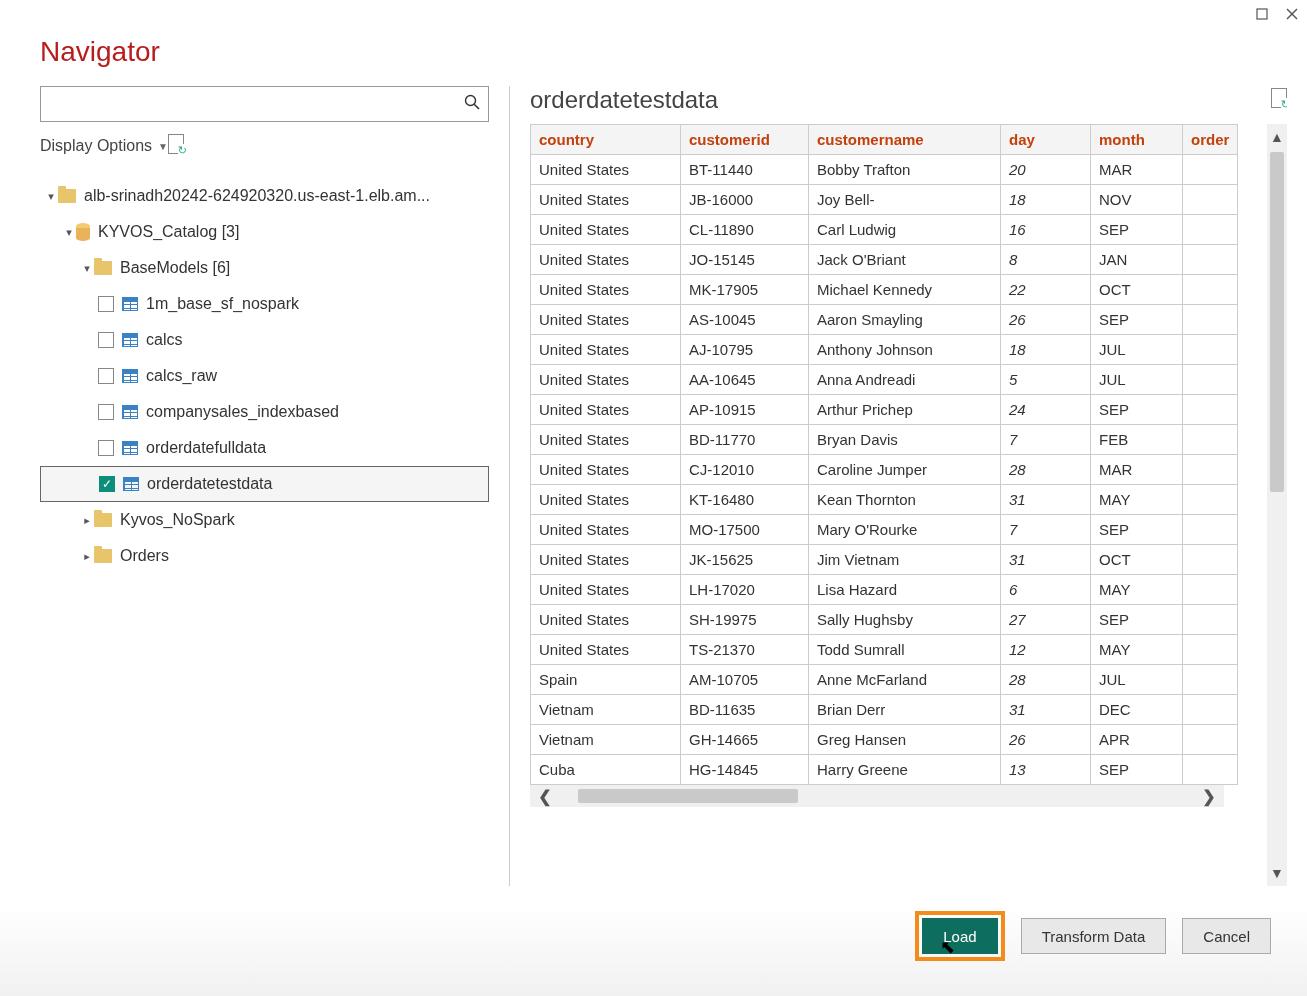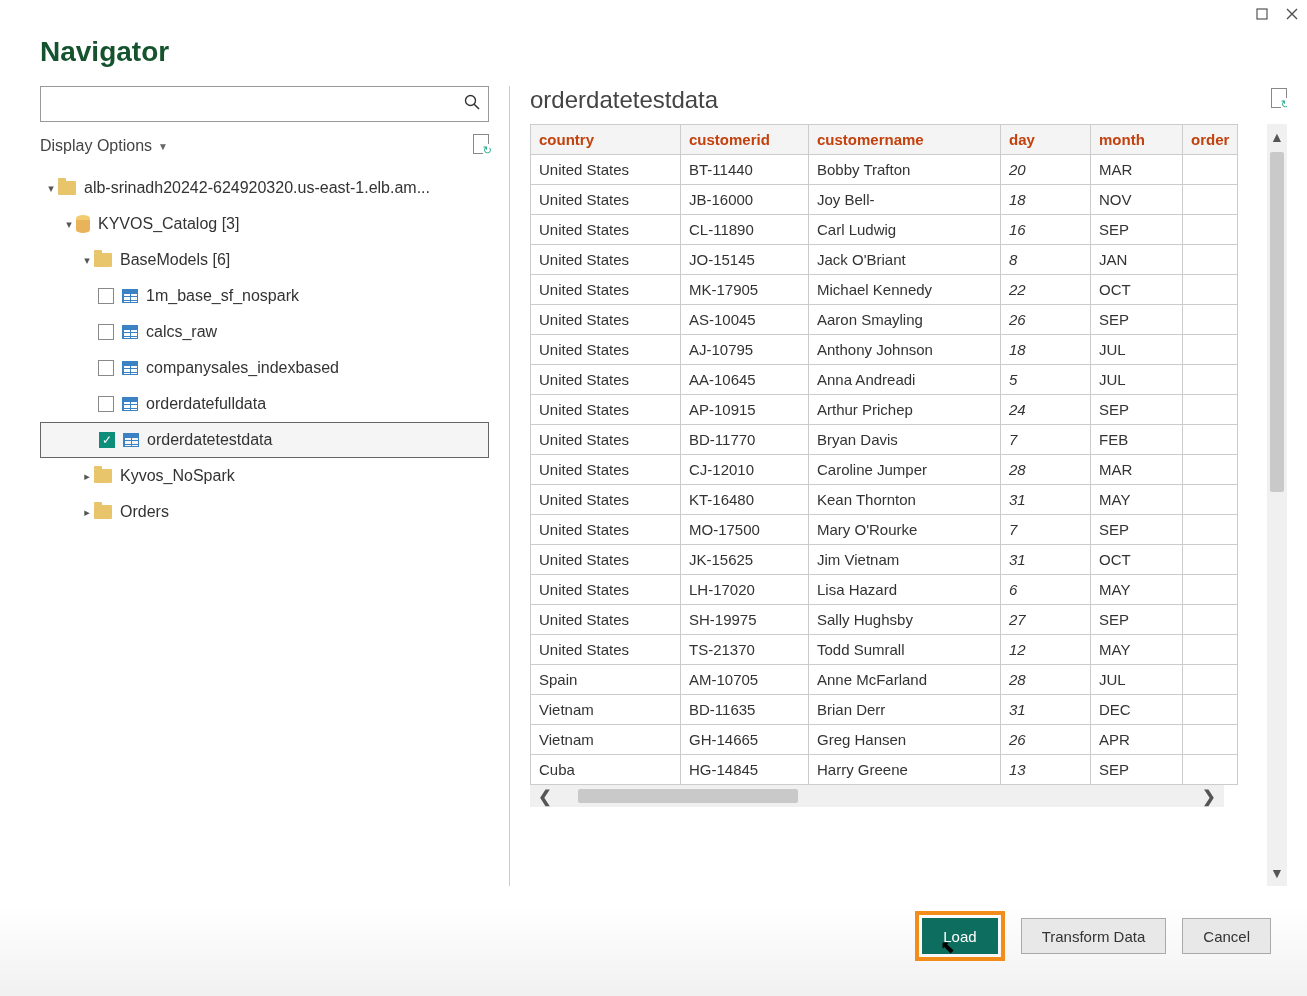--- a/index.html
+++ b/index.html
@@ -17,22 +17,22 @@
     height: 28px;
     display: flex;
     justify-content: flex-end;
     align-items: center;
     padding-right: 8px;
     gap: 16px;
   }
   .titlebar .icon { width: 14px; height: 14px; display:flex; align-items:center; justify-content:center; color:#555; cursor:pointer;}
   .title {
     font-size: 28px;
-    font-weight: 700;
-    color: #14532d;
+    font-weight: 400;
+    color: #b91c1c;
     padding: 8px 40px 18px 40px;
   }
   .main {
     display: flex;
     padding: 0 20px 0 40px;
     height: 800px;
   }
   .left {
     width: 470px;
     padding-right: 20px;
@@ -52,24 +52,23 @@
     flex: 1;
     border: none;
     outline: none;
     font-size: 15px;
     background: transparent;
   }
   .search-box .mag { color: #333; font-size:16px;}
   .display-options {
     display:flex;
     align-items:center;
-    justify-content:space-between;
     font-size: 16px;
     color: #444;
-    margin-bottom: 12px;
+    margin-bottom: 20px;
   }
   .display-options .label { display:flex; align-items:center; gap:6px; cursor:pointer;}
   .display-options .caret { font-size: 10px; color:#666;}
   .tree {
     font-size: 16px;
     color: #333;
     user-select: none;
   }
   .tree .node {
     display: flex;
@@ -283,20 +282,25 @@
         <span class="folder-icon"></span>
         <span>BaseModels</span>&nbsp;
         <span>[6]</span>
       </div>
 
       <div id="leaf-container">
           <div class="node indent3">
             <span class="checkbox"></span>
             <span class="table-icon"></span>
             <span>1m_base_sf_nospark</span>
+          </div>
+          <div class="node indent3">
+            <span class="checkbox"></span>
+            <span class="table-icon"></span>
+            <span>calcs</span>
           </div>
           <div class="node indent3">
             <span class="checkbox"></span>
             <span class="table-icon"></span>
             <span>calcs_raw</span>
           </div>
           <div class="node indent3">
             <span class="checkbox"></span>
             <span class="table-icon"></span>
             <span>companysales_indexbased</span>

